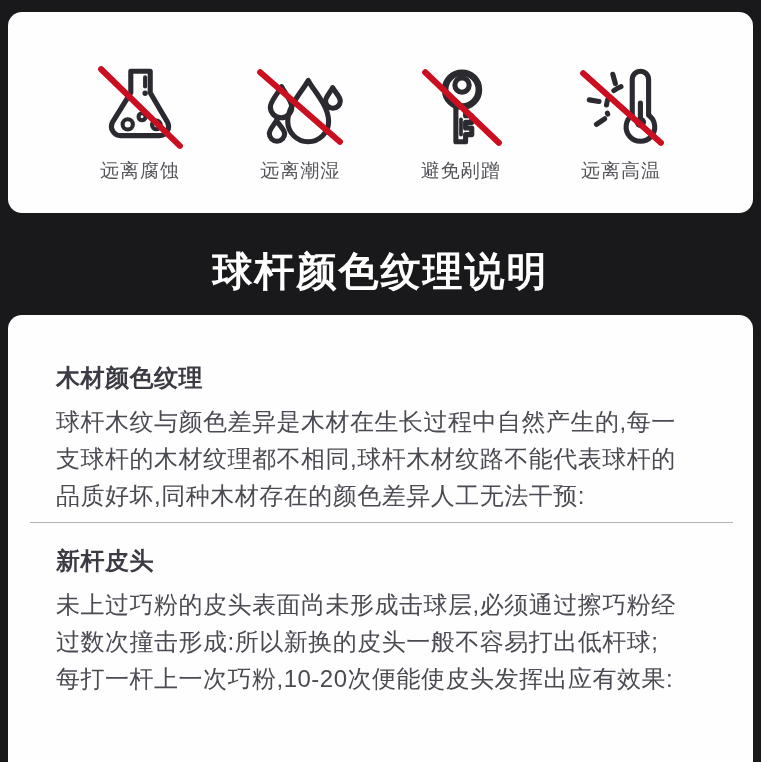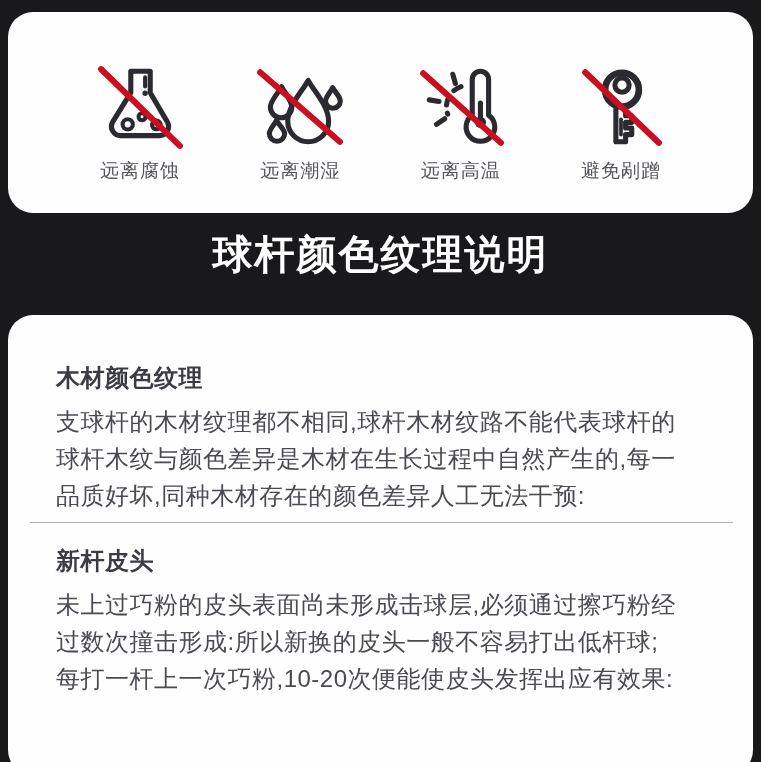--- a/index.html
+++ b/index.html
@@ -11,21 +11,21 @@
     background: #19191b;
     font-family: "Liberation Sans", "DejaVu Sans", sans-serif;
   }
   .page {
     width: 761px;
     height: 762px;
     position: relative;
   }
   .card {
     background: #fefefe;
-    border-radius: 25px;
+    border-radius: 14px;
     margin: 0 8px;
     box-sizing: border-box;
   }
   
   .care-card {
     position: absolute;
     top: 12px;
     left: 0;
     right: 0;
     height: 201px;
@@ -53,20 +53,21 @@
     white-space: nowrap;
   }
   
   .title-band {
     position: absolute;
     top: 213px;
     left: 0;
     right: 0;
     height: 102px;
     display: flex;
+    align-items: center;
     justify-content: center;
     padding-top: 14px;
     box-sizing: border-box;
   }
   .band-title {
     margin: 0;
     font-size: 40px;
     font-weight: 600;
     color: #ffffff;
     letter-spacing: 2px;
@@ -141,62 +142,62 @@
           </g>
           <line x1="6" y1="12" x2="84" y2="80" stroke="#cb0e20" stroke-width="6" stroke-linecap="round"></line>
         </svg>
       </div>
       <div class="care-label">远离潮湿</div>
     </div>
 
     <div class="care-item">
       <div class="icon-wrap">
         <svg viewBox="0 0 90 90" fill="none" xmlns="http://www.w3.org/2000/svg">
+          <g stroke="#2a2a30" stroke-linejoin="round" stroke-linecap="round">
+            <circle cx="46" cy="29" r="16.5" stroke-width="6.5"></circle>
+            <circle cx="46" cy="24.5" r="7" stroke-width="5" fill="#fefefe"></circle>
+            <path d="M40 45 V80 H49.5 V73 H55.5 V66.5 H49.5 V61 H55.5 V54.5 H49.5 V45" stroke-width="5"></path>
+            <line x1="45" y1="58" x2="45" y2="73" stroke-width="3.6"></line>
+          </g>
+          <line x1="10" y1="12" x2="82" y2="81" stroke="#cb0e20" stroke-width="6" stroke-linecap="round"></line>
+        </svg>
+      </div>
+      <div class="care-label">避免剐蹭</div>
+    </div>
+
+    <div class="care-item">
+      <div class="icon-wrap">
+        <svg viewBox="0 0 90 90" fill="none" xmlns="http://www.w3.org/2000/svg">
           <g stroke="#2a2a30" stroke-width="5" stroke-linejoin="round" stroke-linecap="round">
             <path d="M56 19 a8 8 0 0 1 16 0 V54 a14 14 0 1 1 -16 0 Z"></path>
             <line x1="64" y1="42" x2="64" y2="58"></line>
             <line x1="37" y1="14" x2="39.5" y2="23"></line>
             <line x1="14" y1="39" x2="23.5" y2="40.5"></line>
             <line x1="21" y1="63" x2="29" y2="57.5"></line>
             <path d="M45 26 a21 21 0 0 0 -13 27" stroke-dasharray="8 8"></path>
           </g>
           <circle cx="64" cy="61" r="5.5" fill="#2a2a30"></circle>
           <line x1="8" y1="13" x2="84" y2="81" stroke="#cb0e20" stroke-width="6" stroke-linecap="round"></line>
         </svg>
       </div>
       <div class="care-label">远离高温</div>
     </div>
 
-    <div class="care-item">
-      <div class="icon-wrap">
-        <svg viewBox="0 0 90 90" fill="none" xmlns="http://www.w3.org/2000/svg">
-          <g stroke="#2a2a30" stroke-linejoin="round" stroke-linecap="round">
-            <circle cx="46" cy="29" r="16.5" stroke-width="6.5"></circle>
-            <circle cx="46" cy="24.5" r="7" stroke-width="5" fill="#fefefe"></circle>
-            <path d="M40 45 V80 H49.5 V73 H55.5 V66.5 H49.5 V61 H55.5 V54.5 H49.5 V45" stroke-width="5"></path>
-            <line x1="45" y1="58" x2="45" y2="73" stroke-width="3.6"></line>
-          </g>
-          <line x1="10" y1="12" x2="82" y2="81" stroke="#cb0e20" stroke-width="6" stroke-linecap="round"></line>
-        </svg>
-      </div>
-      <div class="care-label">避免剐蹭</div>
-    </div>
-
   </div>
 
   <div class="title-band">
     <h2 class="band-title">球杆颜色纹理说明</h2>
   </div>
 
   <div class="card info-card">
 
     <div class="section section-wood">
       <h3 class="section-heading">木材颜色纹理</h3>
+      <div class="body-line">球杆木纹与颜色差异是木材在生长过程中自然产生的,每一</div>
       <div class="body-line">支球杆的木材纹理都不相同,球杆木材纹路不能代表球杆的</div>
-      <div class="body-line">球杆木纹与颜色差异是木材在生长过程中自然产生的,每一</div>
       <div class="body-line">品质好坏,同种木材存在的颜色差异人工无法干预:</div>
     </div>
 
     <hr class="divider">
 
     <div class="section section-tip">
       <h3 class="section-heading">新杆皮头</h3>
       <div class="body-line">未上过巧粉的皮头表面尚未形成击球层,必须通过擦巧粉经</div>
       <div class="body-line">过数次撞击形成:所以新换的皮头一般不容易打出低杆球;</div>
       <div class="body-line">每打一杆上一次巧粉,10-20次便能使皮头发挥出应有效果:</div>

